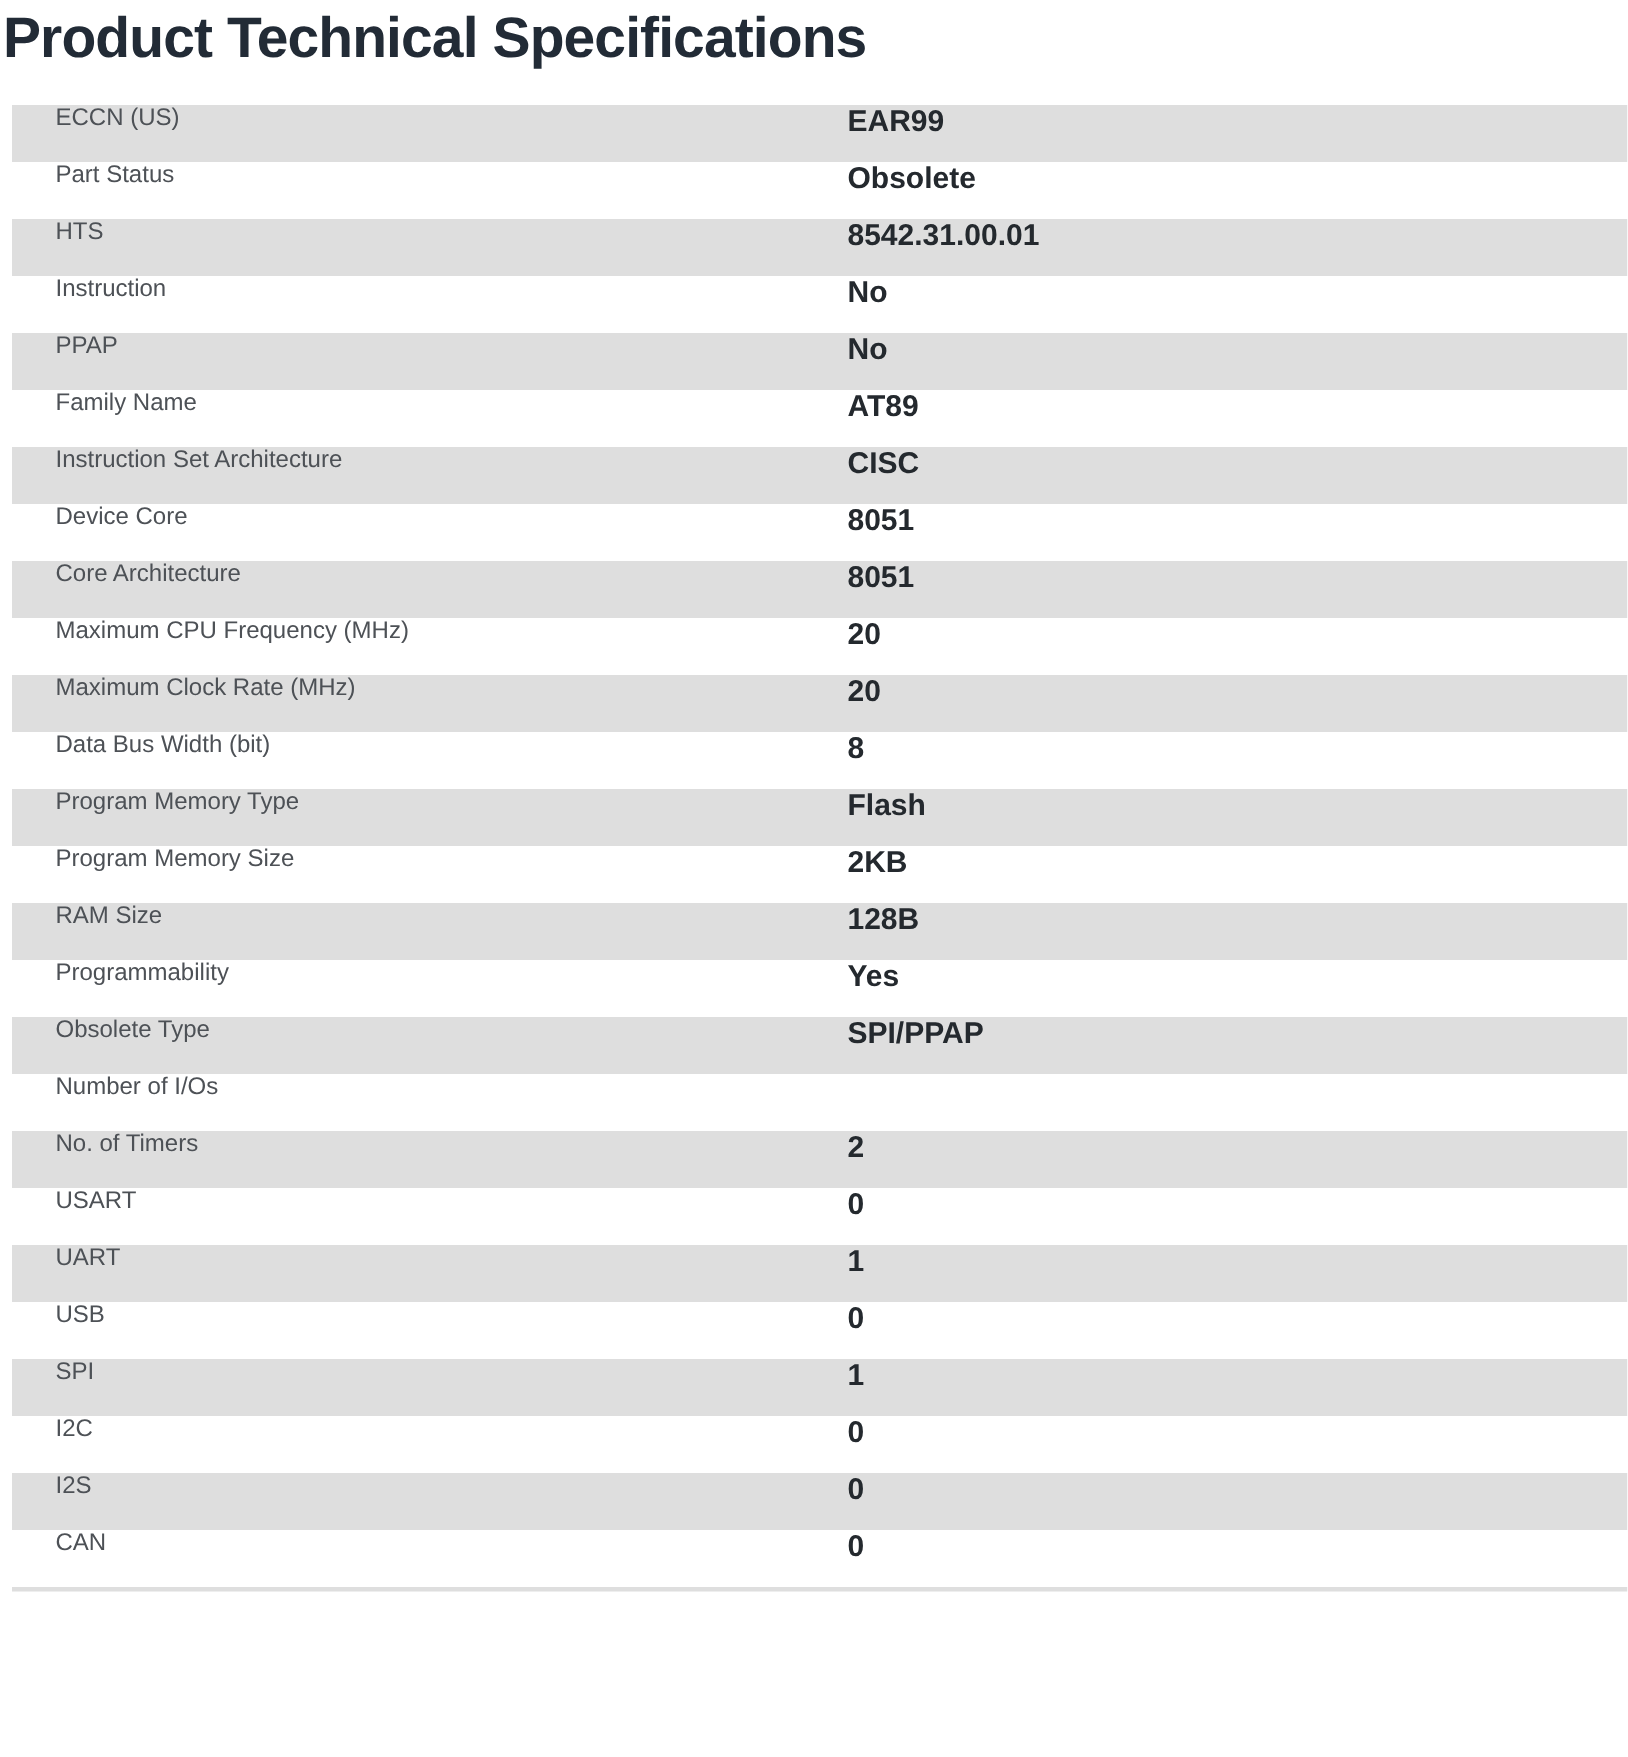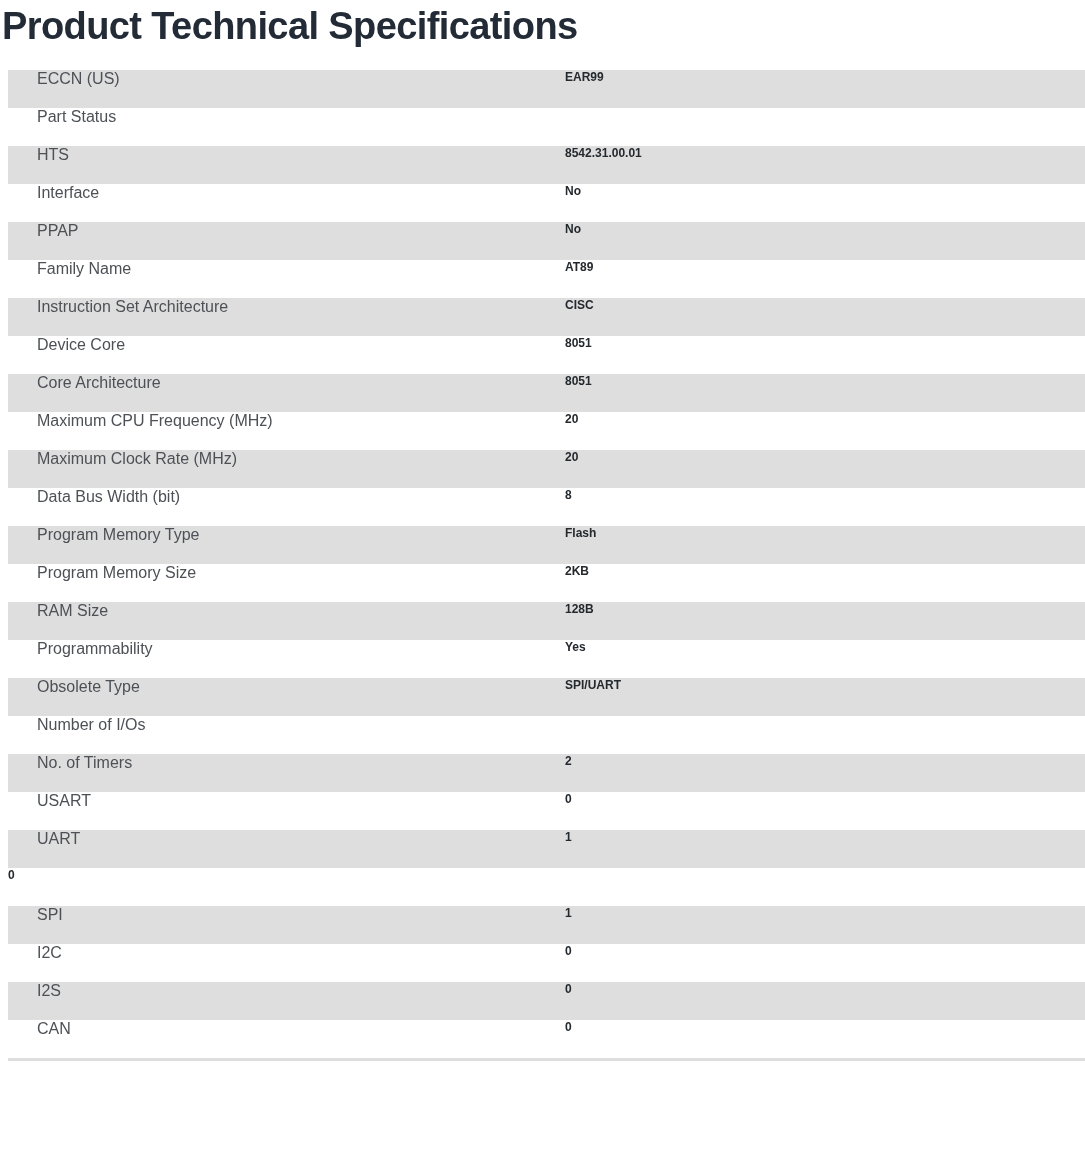--- a/index.html
+++ b/index.html
@@ -39,21 +39,21 @@
     width: 557px;
     padding-left: 29px;
     box-sizing: border-box;
     font-size: 16px;
     font-weight: normal;
     color: var(--label-color, #4d5156);
     white-space: nowrap;
   }
   .spec-value {
     flex: 1;
-    font-size: 12px;
+    font-size: 20px;
     font-weight: bold;
     color: var(--value-color, #24292e);
     white-space: nowrap;
   }
   .partial-row {
     margin-left: 8px;
     width: 1077px;
     height: 3px;
     background: var(--row-alt-bg, #dedede);
   }
@@ -65,29 +65,30 @@
   <h1 class="page-title">Product Technical Specifications</h1>
 
   <div class="spec-table" id="spec-table">
   <div class="spec-row alt">
     <div class="spec-label">ECCN (US)</div>
     <div class="spec-value">EAR99</div>
   </div>
 
   <div class="spec-row">
     <div class="spec-label">Part Status</div>
+    <div class="spec-value">Obsolete</div>
   </div>
 
   <div class="spec-row alt">
     <div class="spec-label">HTS</div>
     <div class="spec-value">8542.31.00.01</div>
   </div>
 
   <div class="spec-row">
-    <div class="spec-label">Interface</div>
+    <div class="spec-label">Instruction</div>
     <div class="spec-value">No</div>
   </div>
 
   <div class="spec-row alt">
     <div class="spec-label">PPAP</div>
     <div class="spec-value">No</div>
   </div>
 
   <div class="spec-row">
     <div class="spec-label">Family Name</div>
@@ -139,21 +140,21 @@
     <div class="spec-value">128B</div>
   </div>
 
   <div class="spec-row">
     <div class="spec-label">Programmability</div>
     <div class="spec-value">Yes</div>
   </div>
 
   <div class="spec-row alt">
     <div class="spec-label">Obsolete Type</div>
-    <div class="spec-value">SPI/UART</div>
+    <div class="spec-value">SPI/PPAP</div>
   </div>
 
   <div class="spec-row">
     <div class="spec-label">Number of I/Os</div>
   </div>
 
   <div class="spec-row alt">
     <div class="spec-label">No. of Timers</div>
     <div class="spec-value">2</div>
   </div>
@@ -162,20 +163,21 @@
     <div class="spec-label">USART</div>
     <div class="spec-value">0</div>
   </div>
 
   <div class="spec-row alt">
     <div class="spec-label">UART</div>
     <div class="spec-value">1</div>
   </div>
 
   <div class="spec-row">
+    <div class="spec-label">USB</div>
     <div class="spec-value">0</div>
   </div>
 
   <div class="spec-row alt">
     <div class="spec-label">SPI</div>
     <div class="spec-value">1</div>
   </div>
 
   <div class="spec-row">
     <div class="spec-label">I2C</div>

